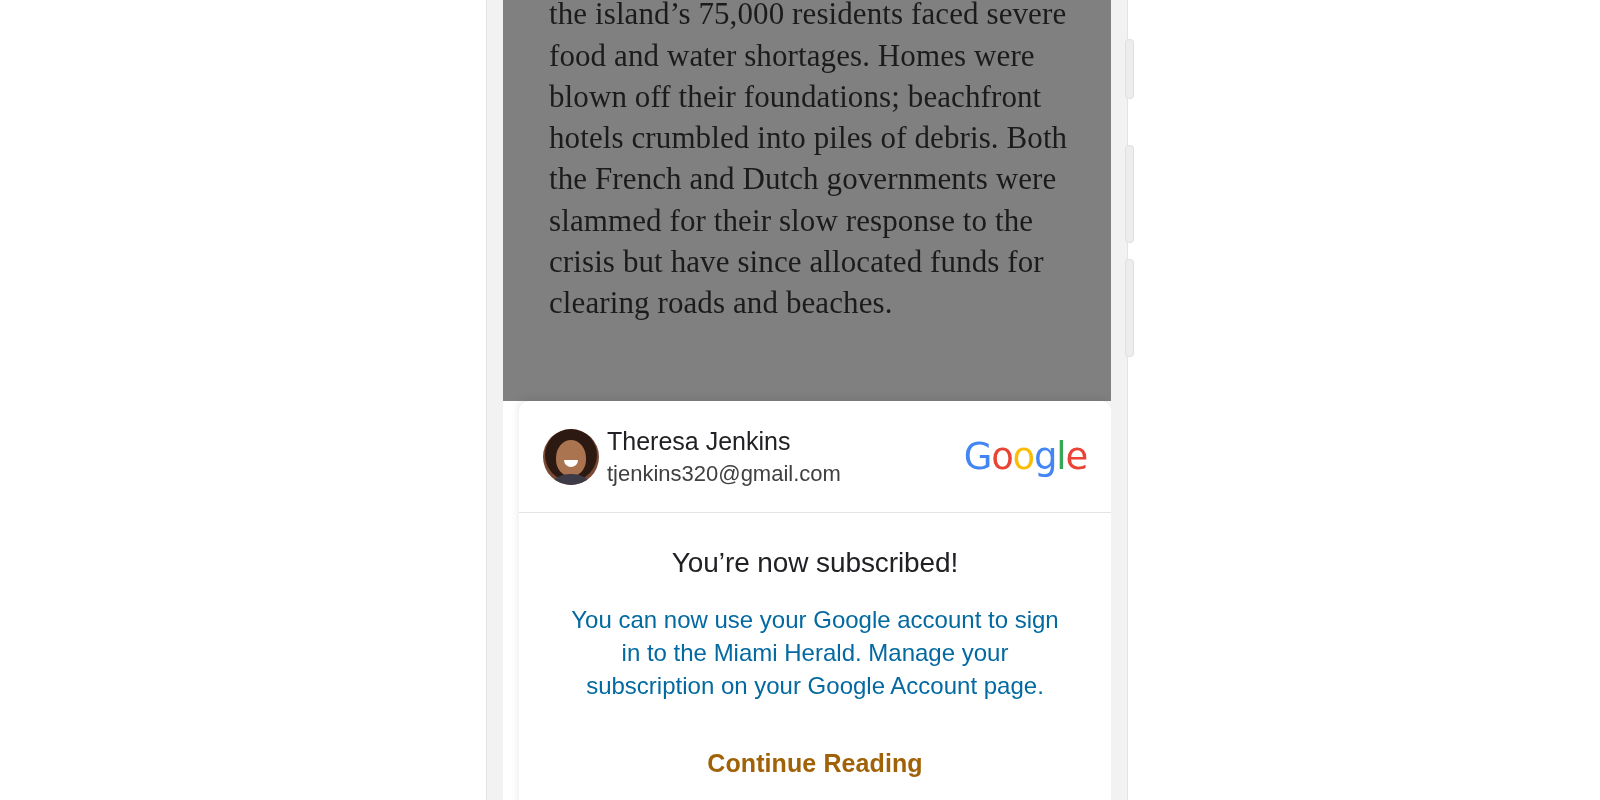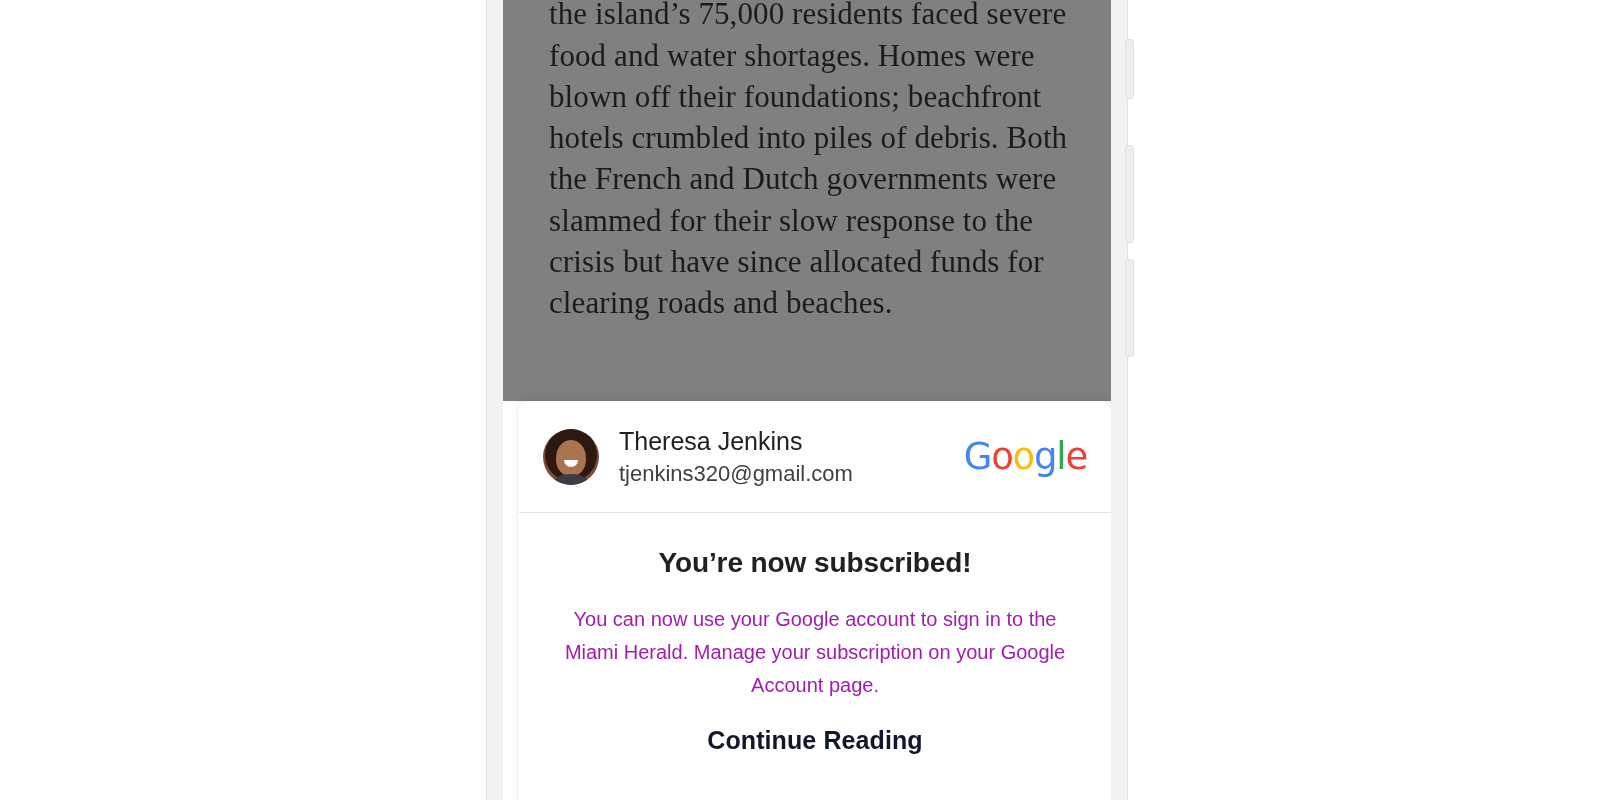--- a/index.html
+++ b/index.html
@@ -131,21 +131,21 @@
   }
   .avatar .shoulders {
     position: absolute;
     left: 4px; top: 45px;
     width: 48px; height: 22px;
     border-radius: 24px 24px 0 0;
     background: #3e3b49;
   }
 
   .id-block {
-    margin-left: 20px;
+    margin-left: 8px;
     display: flex;
     flex-direction: column;
     justify-content: center;
   }
   .id-name {
     font-size: 25px;
     color: #202124;
     line-height: 30px;
   }
   .id-email {
@@ -167,36 +167,36 @@
   .g-r { color: #ea4335; }
   .g-y { color: #fbbc05; }
   .g-g { color: #34a853; }
 
   .sheet-body {
     padding: 34px 40px 0 40px;
     text-align: center;
   }
   .sheet-title {
     font-size: 28px;
-    font-weight: bold;
+    font-weight: normal;
     color: #202124;
     letter-spacing: -0.1px;
   }
   .sheet-desc {
     margin-top: 24px;
-    font-size: 20px;
+    font-size: 24px;
     line-height: 33px;
-    color: #a21caf;
+    color: #0369a1;
   }
 
   .continue-link {
-    margin-top: 24px;
+    margin-top: 47px;
     text-align: center;
     font-size: 25px;
-    color: #0f172a;
+    color: #a16207;
     font-weight: bold;
     letter-spacing: 0.1px;
     cursor: pointer;
   }
 </style>
 </head>
 <body>
 
 <div id="stage">
 

